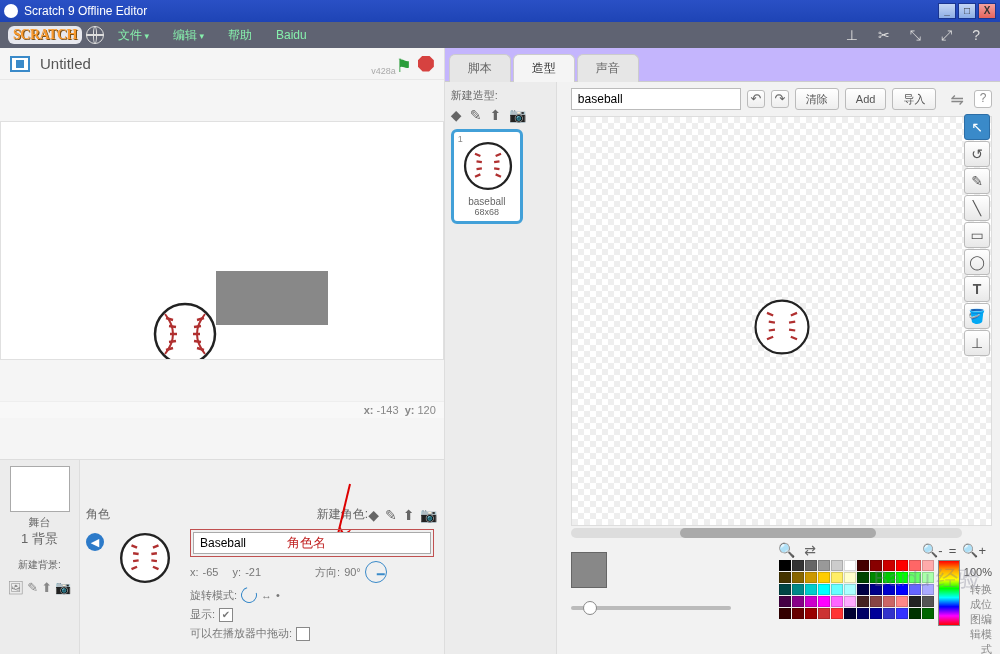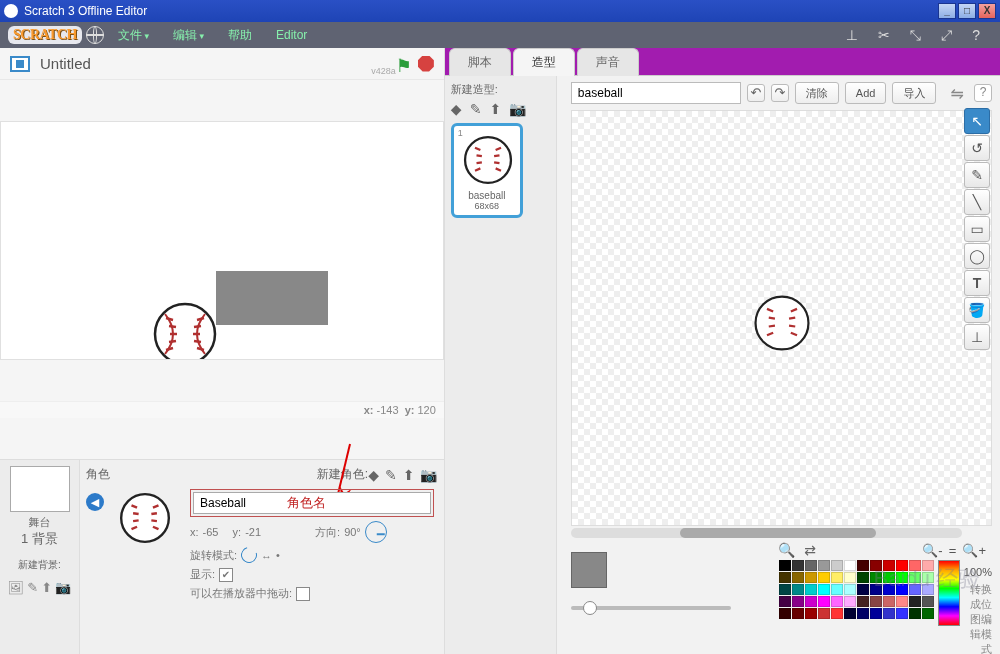--- a/index.html
+++ b/index.html
@@ -40,21 +40,21 @@
 .gray-block { position: absolute; left: 215px; top: 149px; width: 112px; height: 54px; background: #888; }
 .baseball svg { display: block; }
 
 .stage-coords { text-align: right; font-size: 11px; color: #888; padding: 2px 8px; background:#f8f8f8; border-top: 1px solid #eee;}
 
 .spritepanel { height: 195px; display: flex; border-top: 1px solid #ddd; background: #f0f0f0; }
 .stagecol { width: 80px; padding: 6px; text-align: center; font-size: 11px; color: #666; border-right: 1px solid #ddd; background: #ececec;}
 .stagethumb { width: 60px; height: 46px; background: #fff; border: 1px solid #aaa; margin: 0 auto 3px; }
 .newbkg-icons { display: flex; justify-content: space-around; margin-top: 8px; font-size: 13px; color: #888;}
 
-.spritespane { flex: 1; padding: 6px; position: relative; }
+.spritespane { flex: 1; padding: 6px; position: relative; margin-top: 40px; }
 .sprites-header { display: flex; align-items: center; font-size: 12px; color: #666; }
 .sprites-header .spacer { flex:1; }
 .newsprite-icons { display: flex; gap: 6px; font-size: 14px; color: #666; align-items: center;}
 .sprite-row { display: flex; gap: 12px; padding-top: 6px;}
 .info-btn { width: 18px; height:18px; background:#2c7ac9;border-radius:50%;display:inline-flex;align-items:center;justify-content:center;color:#fff;font-size:11px;margin-top:4px;}
 .sprite-thumb { width: 58px; height: 58px; border-radius:6px; display: flex; align-items:center; justify-content:center; }
 
 .spriteinfo { flex:1; font-size: 11px; color:#777; padding: 0 4px; }
 .name-box { border: 1.5px solid #c05050; padding: 2px; margin-bottom: 4px; position:relative;}
 .name-input { width: 100%; height: 22px; border: 1px solid #aaa; padding: 0 6px; font-size: 12px; background:#fff;}
@@ -62,21 +62,21 @@
 .info-line { margin: 4px 0; display: flex; align-items: center; gap: 4px;}
 .rot-icon { display:inline-block;width:16px;height:16px;border:1.5px solid #3a8ac9;border-radius:50%;border-top-color:transparent;transform:rotate(30deg);}
 .dir-circle { display:inline-block;width:22px;height:22px;border:1.5px solid #3a8ac9;border-radius:50%;position:relative;}
 .dir-circle:after{content:"";position:absolute;left:10px;top:4px;width:1.5px;height:8px;background:#3a8ac9;transform-origin:bottom;transform:rotate(90deg);}
 .checkbox{width:14px;height:14px;border:1px solid #888;background:#fff;display:inline-flex;align-items:center;justify-content:center;font-size:10px;}
 
 .arrow-anno { position: absolute; left: 252px; top: -16px; }
 .arrow-anno svg { overflow: visible; }
 
 .right { flex: 1; display: flex; flex-direction: column; background: #e8e8e8; }
-.tabs { display: flex; padding: 0 4px 0; gap: 2px; background: #a21caf; border-bottom: 1px solid #ccc; align-items:flex-start;}
+.tabs { display: flex; padding: 6px 4px 0; gap: 2px; background: #c4b5fd; border-bottom: 1px solid #ccc; align-items:flex-start;}
 .tab { padding: 5px 18px; font-size: 12px; color: #666; background: #e6e6e6; border: 1px solid #ccc; border-bottom:none; border-radius: 6px 6px 0 0; margin-bottom:-1px;}
 .tab.active { background: #f5f5f5; color: #333; }
 
 .editor { flex:1; display: flex; background: #f2f2f2; }
 
 .costumecol { width: 112px; padding: 6px; border-right: 1px solid #ddd; background: #ececec;}
 .newcost { font-size: 11px; color: #666; margin-bottom: 4px; }
 .newcost-icons { display:flex; gap: 8px; font-size: 14px; color: #666; margin-bottom: 6px;}
 .cost-thumb { width: 72px; border: 3px solid #42a0d8; border-radius: 6px; padding: 4px; text-align: center; background: #fff; font-size: 10px; color: #666; position:relative;}
 .cost-thumb .idx { position:absolute;top:2px;left:4px;font-size:9px;color:#888;}
@@ -122,35 +122,35 @@
 .gradient-strip{width:22px;height:66px;background:linear-gradient(red,orange,yellow,lime,cyan,blue,magenta,red);border:1px solid #888;}
 .zoom-row { display:flex; gap:6px; font-size:13px; color:#555; align-items:center; justify-content:flex-end; padding-right:6px;}
 .watermark { position:absolute; right:20px; bottom:60px; font-size:22px; color:rgba(120,120,140,.35); pointer-events:none;}
 .mode-label { font-size: 11px; color: #888; margin-top:4px; }
 </style>
 </head>
 <body>
 
 <div class="titlebar">
   <span class="titlebar-icon"></span>
-  <span class="titlebar-title">Scratch 3 Offline Editor</span>
+  <span class="titlebar-title">Scratch 9 Offline Editor</span>
   <div class="titlebar-btns">
     <div class="titlebar-btn">_</div>
     <div class="titlebar-btn">□</div>
     <div class="titlebar-btn close">X</div>
   </div>
 </div>
 
 <div class="menubar">
   <span class="logo">SCRATCH</span>
   <span class="globe-icon"></span>
   <span class="menu-item dd">文件</span>
   <span class="menu-item dd">编辑</span>
   <span class="menu-item">帮助</span>
-  <span class="menu-item">Editor</span>
+  <span class="menu-item">Baidu</span>
   <div class="menubar-right">
     <span class="mb-icon">⊥</span>
     <span class="mb-icon">✂</span>
     <span class="mb-icon">⤡</span>
     <span class="mb-icon">⤢</span>
     <span class="mb-icon">?</span>
   </div>
 </div>
 
 <div class="app">

